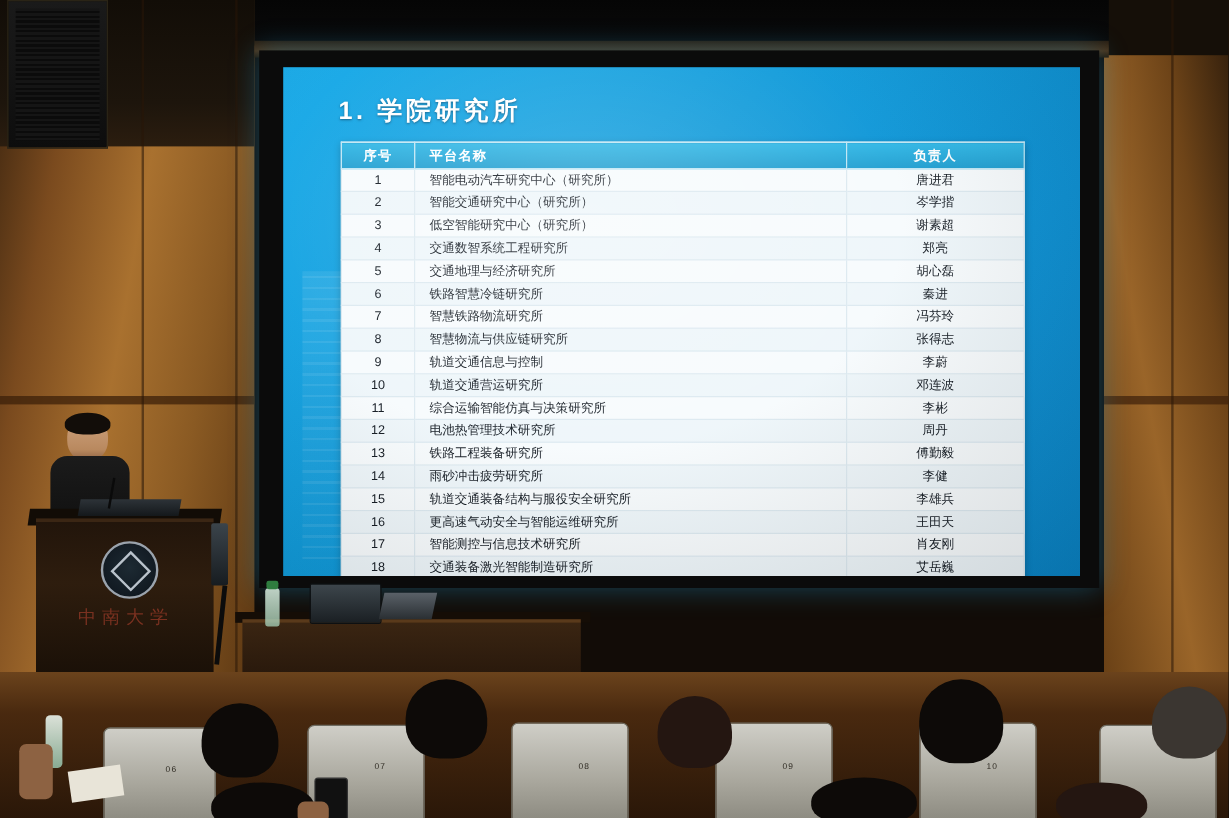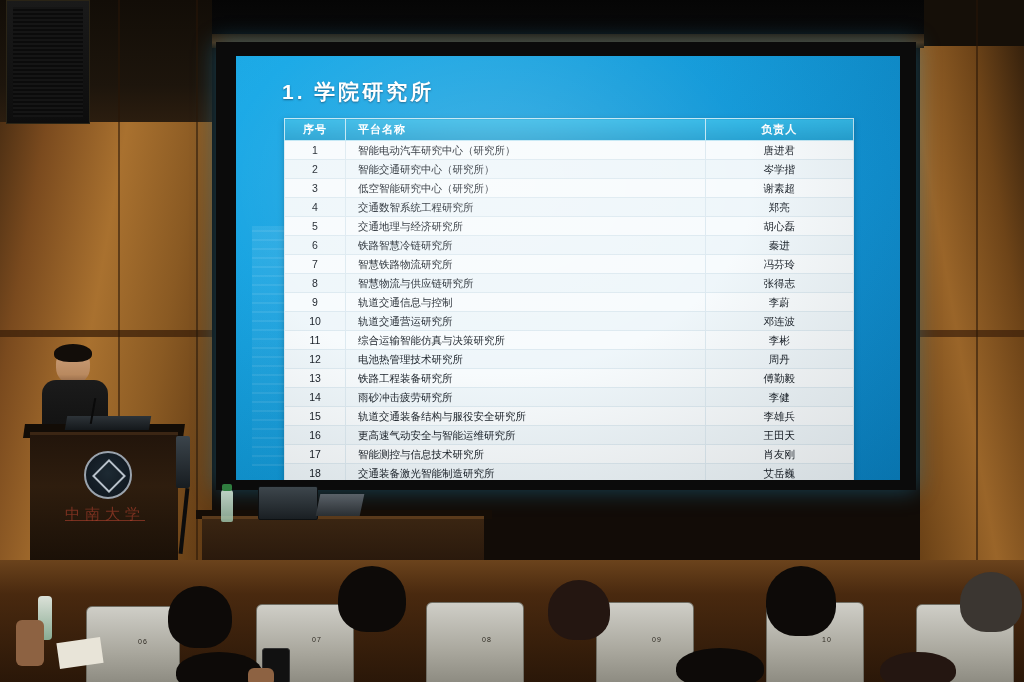--- a/index.html
+++ b/index.html
@@ -195,21 +195,20 @@
     transform: rotate(45deg);
   }
   .podium-text {
     position: absolute;
     left: 28px; top: 70px;
     width: 94px;
     text-align: center;
     color: rgba(190,70,50,0.55);
     font-size: 15px;
     letter-spacing: 5px;
-    text-decoration: underline;
   }
   .laptop {
     position: absolute;
     left: 66px; top: 416px;
     width: 84px; height: 14px;
     background: linear-gradient(180deg, #2d3338 0%, #14181b 100%);
     transform: skewX(-10deg);
   }
   .mic-stand {
     position: absolute;

